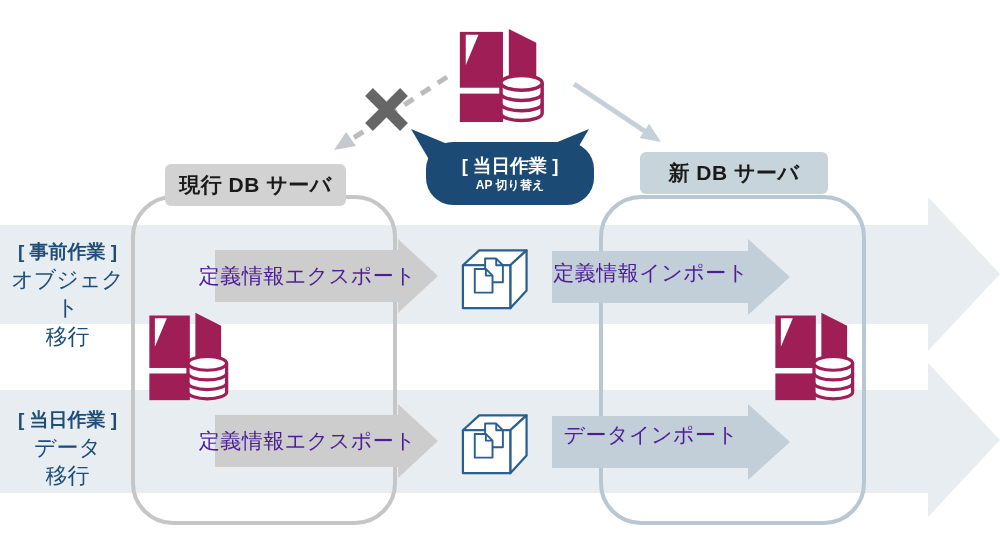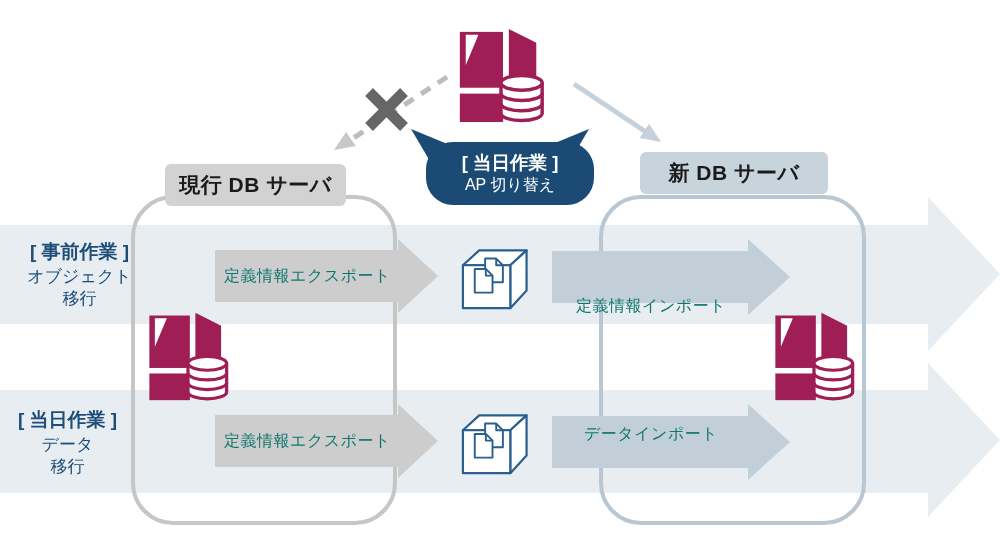--- a/index.html
+++ b/index.html
@@ -18,32 +18,32 @@
     border-radius:6px;font-weight:bold;font-size:21px;color:#1a1a1a;letter-spacing:.5px;
   }
   .header.current{left:165px;top:164px;width:181px;height:42px;background:#d2d2d2;}
   .header.new{left:640px;top:152px;width:188px;height:42px;background:#c7d4dc;}
   .callout-text{
     left:426px;top:142px;width:168px;height:63px;
     display:flex;flex-direction:column;align-items:center;justify-content:center;
     color:#fff;line-height:1.3;
   }
   .callout-text .l1{font-weight:bold;font-size:18.5px;}
-  .callout-text .l2{font-size:16px;}
+  .callout-text .l2{font-size:12px;font-weight:bold;}
   .row-label{width:125px;text-align:center;color:#1d4d78;line-height:1.3;}
   .row-label .l1{font-weight:bold;font-size:19px;margin-bottom:1px;}
-  .row-label .l2{font-size:17px;}
-  .row-label.r1{left:17px;top:240px;}
+  .row-label .l2{font-size:22px;}
+  .row-label.r1{left:5px;top:240px;}
   .row-label.r2{left:5px;top:408px;}
   .arrow-label{
     display:flex;align-items:center;justify-content:center;
-    font-size:16px;font-weight:500;color:#0f766e;letter-spacing:.5px;white-space:nowrap;
+    font-size:21px;font-weight:500;color:#4c1d95;letter-spacing:.5px;white-space:nowrap;
   }
   .arrow-label.exp1{left:215px;top:250px;width:185px;height:52px;}
-  .arrow-label.imp1{left:552px;top:251px;width:198px;height:44px;margin-top:33px;}
+  .arrow-label.imp1{left:552px;top:251px;width:198px;height:44px;}
   .arrow-label.exp2{left:215px;top:415px;width:185px;height:52px;}
   .arrow-label.imp2{left:552px;top:416px;width:198px;height:37px;text-align:right;}
 </style>
 </head>
 <body>
 
 <div class="canvas">
 
   <svg class="bg" width="1000" height="556" viewBox="0 0 1000 556">
     <defs>

